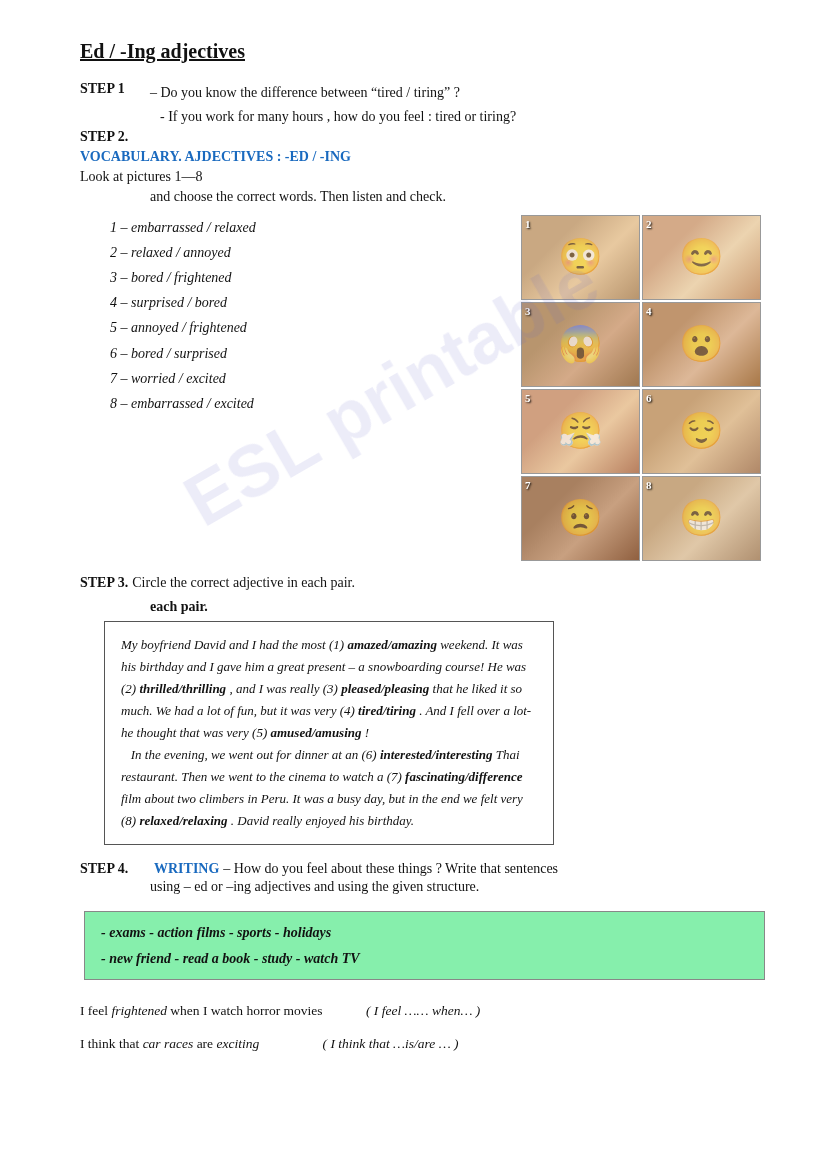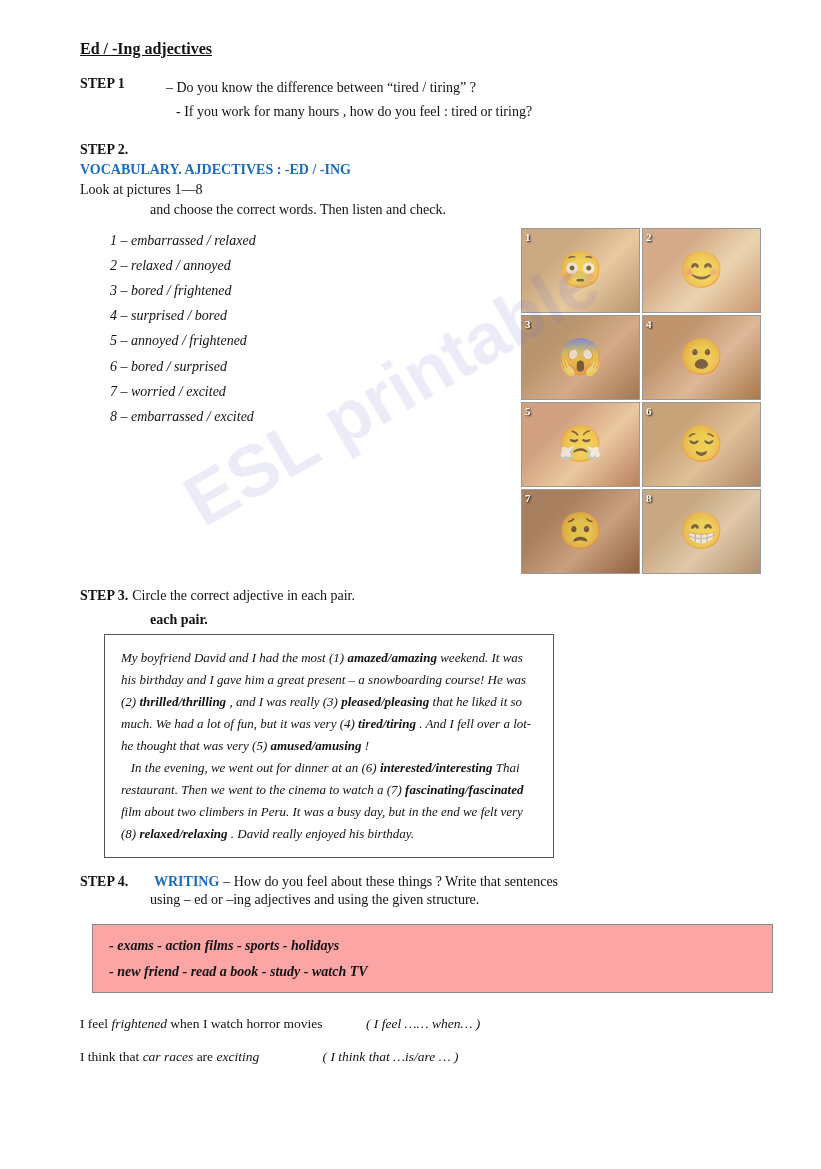--- a/index.html
+++ b/index.html
@@ -6,21 +6,21 @@
     body {
       background: #fff;
       font-family: Times New Roman, serif;
       font-size: 14px;
       color: #111;
       width: 821px;
       min-height: 1169px;
       padding: 40px 60px 40px 80px;
     }
     .title {
-      font-size: 16px;
+      font-size: 20px;
       font-weight: bold;
       margin-bottom: 18px;
       text-decoration: underline;
     }
     .step {
       margin-bottom: 14px;
     }
     .step-blue {
       color: #1a6abf;
       font-weight: bold;
@@ -99,23 +99,23 @@
       margin-left: 24px;
     }
     .story-box b {
       font-weight: bold;
     }
     .step4-section {
       margin-bottom: 16px;
     }
     .keyword-box {
       border: 1px solid #888;
-      background: #fca5a5;
+      background: #86efac;
       padding: 8px 16px;
-      margin: 10px 12px;
+      margin: 10px 4px;
       display: inline-block;
       width: 100%;
       font-style: italic;
       font-weight: bold;
       line-height: 1.8;
     }
     .example-line {
       font-size: 13.5px;
       margin-top: 8px;
       line-height: 1.9;
@@ -127,22 +127,22 @@
       font-size: 72px;
       color: rgba(100,100,200,0.12);
       font-weight: bold;
       transform: rotate(-30deg);
       pointer-events: none;
       z-index: 999;
       font-family: Arial, sans-serif;
     }
     .step-row {
       display: flex;
-      gap: 16px;
-      margin-bottom: 18px;
+      gap: 0;
+      margin-bottom: 0;
     }
     .step-num {
       min-width: 70px;
       font-weight: bold;
     }
     .step-content {
       flex: 1;
       line-height: 1.7;
     }
     .dash-indent {
@@ -233,21 +233,21 @@
     <b>thrilled/thrilling</b>
     <span> , and I was really (3) </span>
     <b>pleased/pleasing</b>
     <span> that he liked it so much. We had a lot of fun, but it was very (4) </span>
     <b>tired/tiring</b>
     <span>. And I fell over a lot- he thought that was very (5) </span>
     <b>amused/amusing</b>
     <span>!<br>&nbsp;&nbsp;&nbsp;In the evening, we went out for dinner at an (6) </span>
     <b>interested/interesting</b>
     <span> Thai restaurant. Then we went to the cinema to watch a (7) </span>
-    <b>fascinating/fascinated</b>
+    <b>fascinating/difference</b>
     <span> film about two climbers in Peru. It was a busy day, but in the end we felt very (8) </span>
     <b>relaxed/relaxing</b>
     <span>. David really enjoyed his birthday.</span>
   </div>
 </div>
 
 <div class="step step4-section">
   <div style="display:flex; align-items:flex-end; gap:4px; margin-bottom:2px;">
     <span style="font-weight:bold; min-width:70px;">STEP 4.</span>
     <span class="step-blue">WRITING</span>

